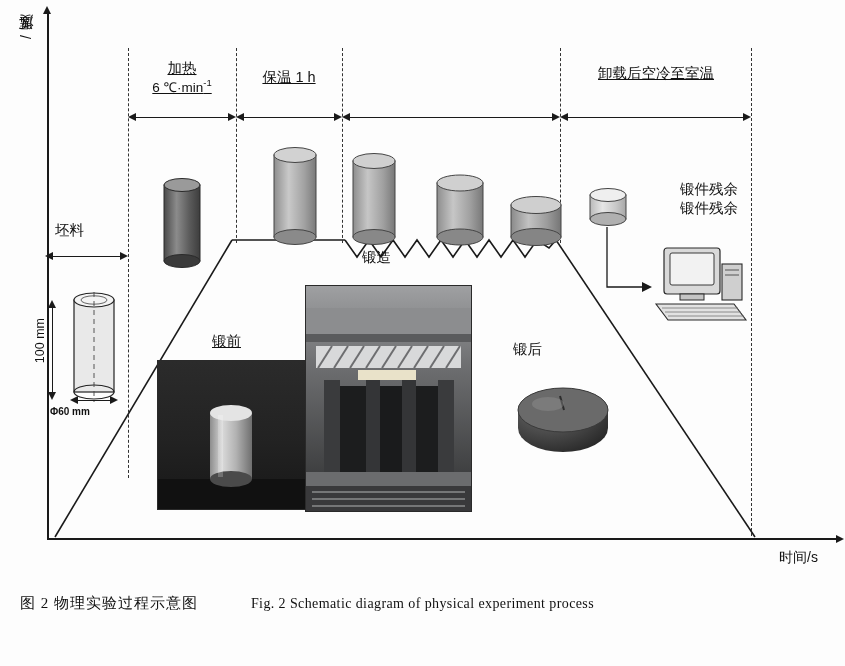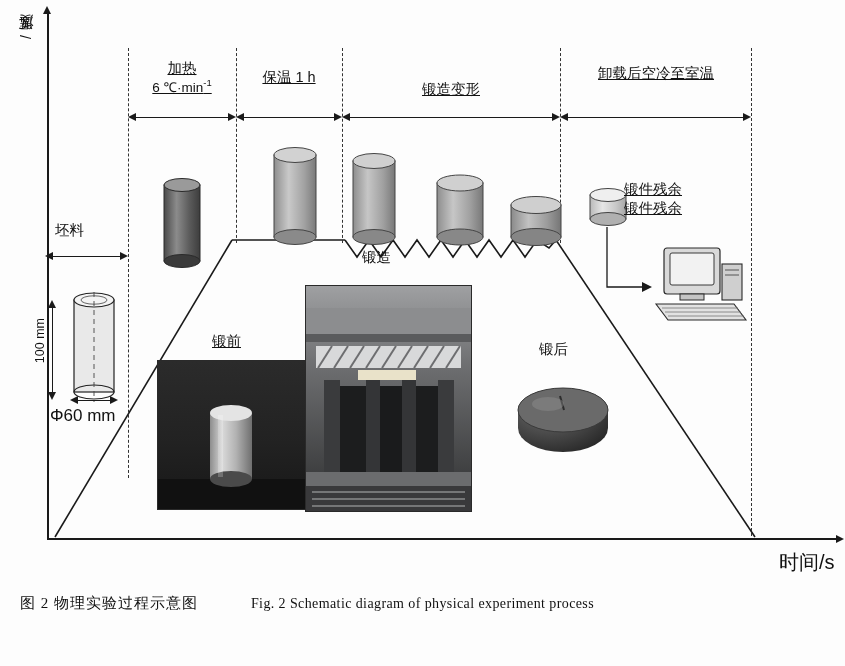--- a/index.html
+++ b/index.html
@@ -26,21 +26,21 @@
   }
   .ylabel {
     writing-mode: vertical-rl;
     transform: rotate(180deg);
     font-size: 14px;
     letter-spacing: 1px;
     color: #111;
     white-space: nowrap;
   }
   .xlabel {
-    font-size: 20px;
+    font-size: 14px;
     color: #111;
     white-space: nowrap;
   }
 
   
   .stage-label {
     text-align: center;
     font-size: 14.5px;
     line-height: 1.25;
     color: #111;
@@ -111,23 +111,24 @@
     padding-left: 20px;
   }
   .fig-en {
     font-family: "Liberation Serif", serif;
     font-size: 14px;
     text-align: center;
     width: 845px;
     letter-spacing: 0.4px;
   }
   .dim-txt {
-    font-size: 17px;
-    white-space: nowrap;
-    color: #111;
+    font-size: 10px;
+    white-space: nowrap;
+    color: #111;
+    font-weight: bold;
   }
   .dim-vert {
     writing-mode: vertical-rl;
     transform: rotate(180deg);
     font-size: 12.5px;
     white-space: nowrap;
   }
   .callout-txt {
     font-size: 14.5px;
     line-height: 1.3;
@@ -185,23 +186,20 @@
     <div>加热</div>
     <div class="stage-sub">
       <span>6 ℃·min</span><span class="sup">-1</span>
     </div>
   </div>
 
   <div class="abs stage-label" style="left:240px; top:68px; width:98px;">
     <div>保温 1 h</div>
   </div>
 
-  <div class="abs stage-label" style="left:346px; top:80px; width:210px;">
-    <div>锻造变形</div>
-  </div>
 
   <div class="abs stage-label" style="left:562px; top:64px; width:188px;">
     <div>卸载后空冷至室温</div>
   </div>
 
   <div class="abs cap" style="left:55px; top:221px;">坯料</div>
   <div class="abs arrow-h" style="left:48px; top:256px; width:78px;"></div>
   <div class="abs arr-head-l" style="left:45px; top:252px;"></div>
   <div class="abs arr-head-r" style="left:120px; top:252px;"></div>
 
@@ -305,21 +303,21 @@
         <stop offset="35%" stop-color="#e6e6e6"></stop>
         <stop offset="72%" stop-color="#c8c8c8"></stop>
         <stop offset="100%" stop-color="#a7a7a7"></stop>
       </linearGradient>
     </defs>
     <rect x="6" y="9" width="36" height="24" fill="url(#g6)" stroke="#444" stroke-width="1"></rect>
     <ellipse cx="24" cy="9" rx="18" ry="6.5" fill="#efefef" stroke="#444" stroke-width="1"></ellipse>
     <ellipse cx="24" cy="33" rx="18" ry="6.5" fill="#b0b0b0" stroke="#444" stroke-width="1"></ellipse>
   </svg>
 
-  <div class="abs callout-txt" style="left:598px; top:180px; width:110px;text-decoration:underline;">
+  <div class="abs callout-txt" style="left:654px; top:180px; width:110px;">
     <div>锻件残余</div>
     <div>锻件残余</div>
   </div>
 
   <svg class="abs" style="left:590px; top:225px;" width="100" height="90" viewBox="0 0 100 90">
     <polyline points="17,2 17,62 52,62" fill="none" stroke="#1a1a1a" stroke-width="1.3"></polyline>
     <polygon points="52,57 62,62 52,67" fill="#1a1a1a"></polygon>
   </svg>
 
   <svg class="abs" style="left:650px; top:246px;" width="110" height="82" viewBox="0 0 110 82">
@@ -412,21 +410,21 @@
       <rect x="0" y="200" width="165" height="25" fill="#39393b"></rect>
 
       <g stroke="#8a8b8d" stroke-width="1.5">
         <line x1="6" y1="206" x2="159" y2="206"></line>
         <line x1="6" y1="213" x2="159" y2="213"></line>
         <line x1="6" y1="220" x2="159" y2="220"></line>
       </g>
     </svg>
   </div>
 
-  <div class="abs cap" style="left:539px; top:340px;">锻后</div>
+  <div class="abs cap" style="left:513px; top:340px;">锻后</div>
   <svg class="abs" style="left:512px; top:380px;" width="102" height="82" viewBox="0 0 102 82">
     <defs>
       <radialGradient id="pancake" cx="35%" cy="28%" r="78%">
         <stop offset="0%" stop-color="#7c7c7c"></stop>
         <stop offset="45%" stop-color="#525252"></stop>
         <stop offset="100%" stop-color="#2a2a2a"></stop>
       </radialGradient>
     </defs>
 
     <path d="M6,30 a45,22 0 0 1 90,0 l0,18 a45,24 0 0 1 -90,0 z" fill="url(#pancake)"></path>

